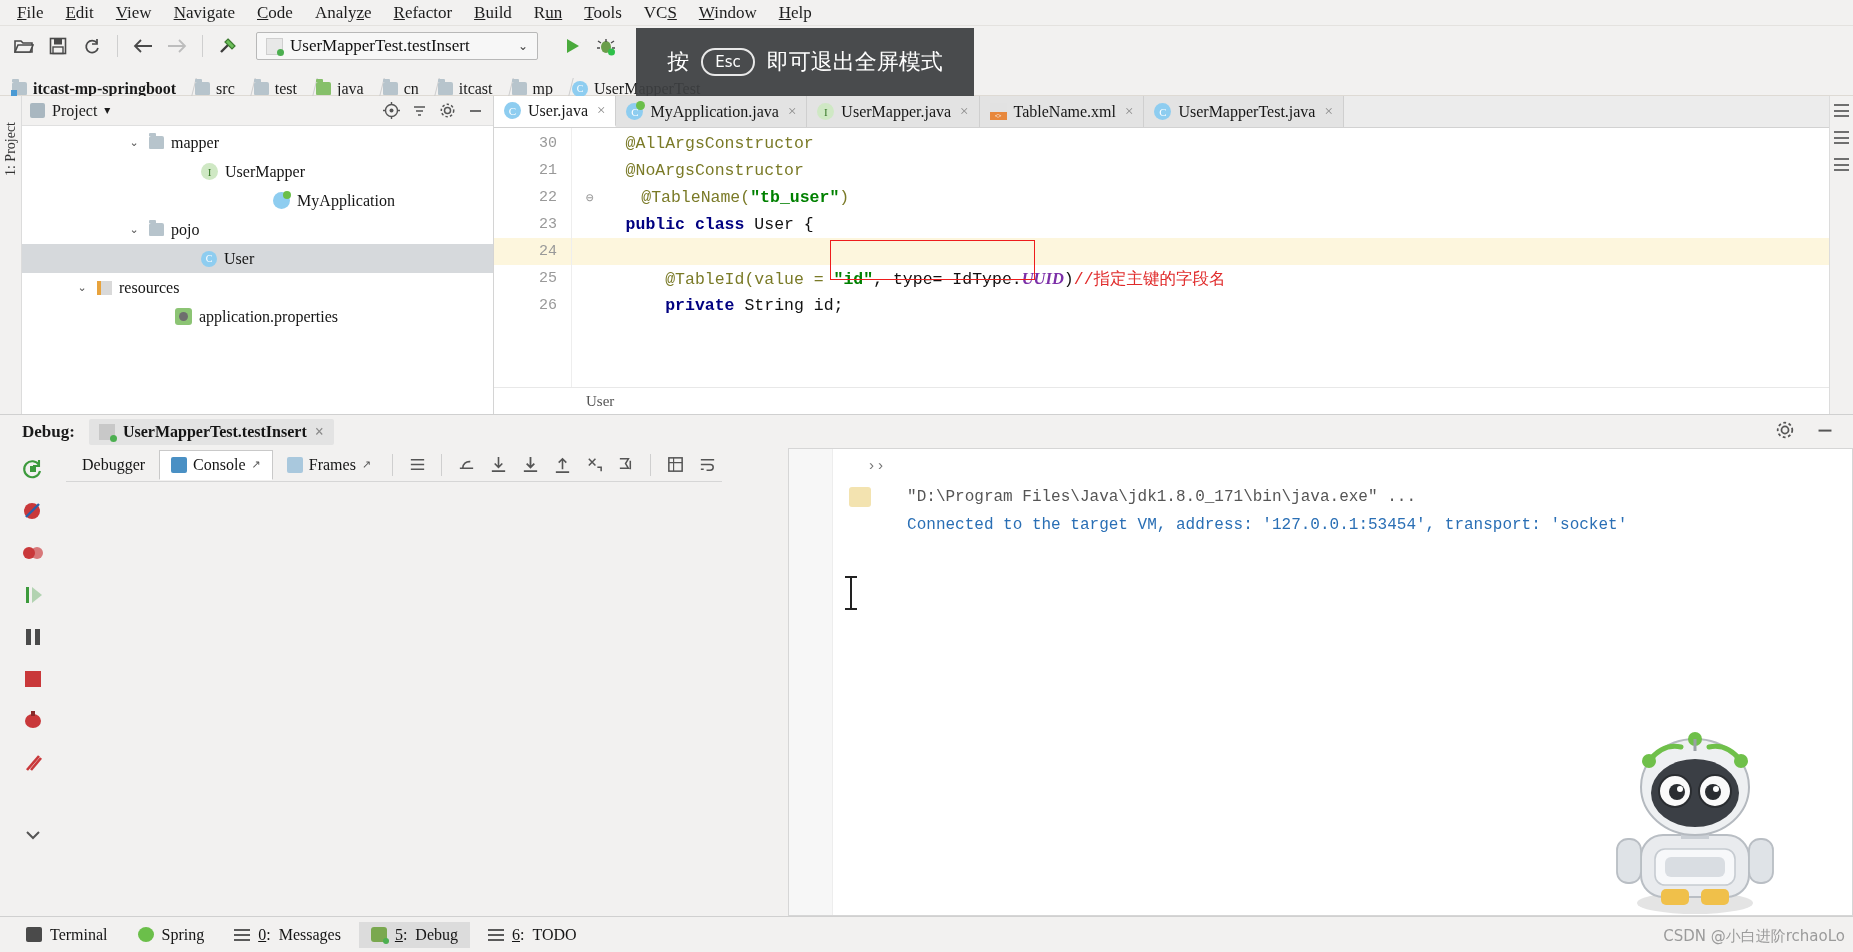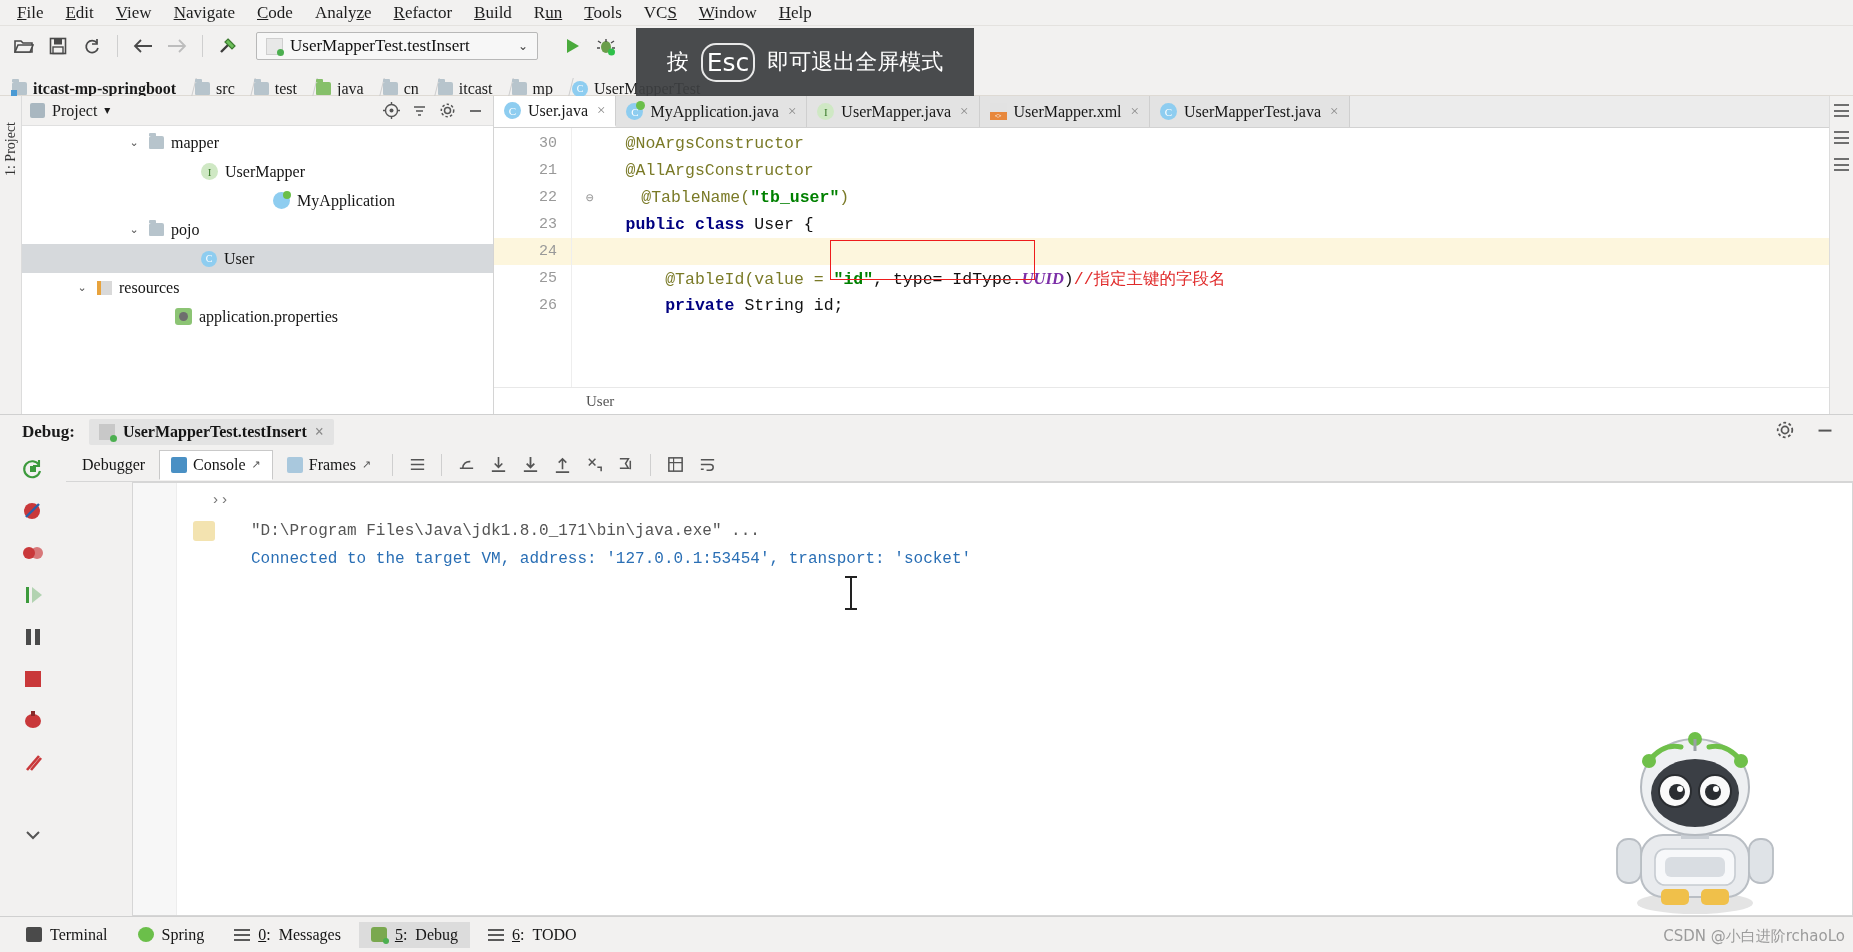--- a/index.html
+++ b/index.html
@@ -96,21 +96,21 @@
     position: absolute; left: 636px; top: 28px; width: 338px; height: 68px;
     background: rgba(60,62,65,0.93); display: flex; align-items: center;
     justify-content: center; gap: 12px; z-index: 40;
   }
   .fs-text {
     color: #fff; font-size: 22px;
     font-family: "DejaVu Sans", "Liberation Sans", sans-serif;
   }
   .fs-key {
     border: 2px solid #e8e8e8; border-radius: 15px; color:#fff;
-    padding: 3px 4px; font-size: 25px;
+    padding: 3px 12px; font-size: 15px;
     font-family: "DejaVu Sans", "Liberation Sans", sans-serif;
   }
 
   
   .main { position:absolute; left:0; top:96px; right:0; height:318px; display:flex; }
 
   
   .vstrip {
     width: 22px; background:#f2f1f0; border-right:1px solid #dcdcdc;
     display:flex; flex-direction:column; align-items:center; padding-top:26px;
@@ -217,21 +217,21 @@
   .dh-ic { width:16px;height:16px;background:#c8c8c8;position:relative;flex:0 0 auto; }
   .dh-ic::after{content:'';position:absolute;right:-2px;bottom:-2px;width:7px;height:7px;
     border-radius:50%;background:#4caf50;}
   .gear-right { margin-left:auto; display:flex; align-items:center; gap:20px; padding-right:18px; }
 
   .debug-body { flex:1; display:flex; min-height:0; }
   .dstrip { width:66px; display:flex; flex-direction:column; align-items:center;
             padding-top:8px; gap:16px; background:#f2f1f0; }
   .dstrip-ic { width:28px;height:26px;display:flex;align-items:center;justify-content:center; }
 
-  .dmain { flex:1; display:flex; flex-direction:column; min-width:0; }
+  .dmain { flex:1; display:flex; flex-direction:row; min-width:0; }
   .dtabs { height:34px; display:flex; align-items:center; gap:2px;
            border-bottom:1px solid #d6d6d6; padding-left:4px; }
   .dtab { display:flex; align-items:center; gap:6px; height:30px; padding:0 11px;
           font-family:"Liberation Serif",serif; font-size:16px; color:#151515;
           border:1px solid transparent; }
   .dtab.active { background:#fff; border:1px solid #c9c9c9; border-bottom-color:#fff; }
   .dtab .pin { font-size:11px; color:#555; }
   .dt-ic { width:16px;height:16px;background:#4a90c4;border-radius:2px;flex:0 0 auto; }
   .dt-ic.frames { background:#a9c8dd; }
   .dsep { width:1px; height:22px; background:#cfcfcf; margin:0 7px; }
@@ -498,42 +498,42 @@
             <span>MyApplication.java</span>
             <span class="x">×</span>
           </div>
           <div class="tab">
             <span class="tico i">I</span>
             <span>UserMapper.java</span>
             <span class="x">×</span>
           </div>
           <div class="tab">
             <span class="tico xml"></span>
-            <span>UserMapper.xml</span>
+            <span>TableName.xml</span>
             <span class="x">×</span>
           </div>
           <div class="tab">
             <span class="tico c">C</span>
             <span>UserMapperTest.java</span>
             <span class="x">×</span>
           </div>
         </div>
       <div class="code-area">
         <div class="gutter" id="gutter">
             <div class="gline">30</div>
             <div class="gline">21</div>
             <div class="gline">22</div>
             <div class="gline">23</div>
             <div class="gline hl">24</div>
             <div class="gline">25</div>
             <div class="gline">26</div>
           </div>
         <div class="code" id="code">
+            <div class="cline"><span class="k-ann">    @AllArgsConstructor</span></div>
             <div class="cline"><span class="k-ann">    @NoArgsConstructor</span></div>
-            <div class="cline"><span class="k-ann">    @AllArgsConstructor</span></div>
             <div class="cline"><span class="fold">⊖ </span><span class="k-ann">    @TableName(</span><span class="k-str">"tb_user"</span><span class="k-ann">)</span></div>
             <div class="cline"><span class="k-kw">    public class </span><span class="k-txt">User {</span></div>
             <div class="cline hl"></div>
             <div class="cline"><span class="k-ann">        @TableId(value = </span><span class="k-str">"id"</span><span class="k-txt">, type= IdType.</span><span class="k-uuid">UUID</span><span class="k-txt">)</span><span class="k-cmt">//指定主键的字段名</span></div>
             <div class="cline"><span class="k-kw">        private </span><span class="k-txt">String id;</span></div>
           </div>
         <div class="redbox"></div>
       </div>
       <div class="cbread">User</div>
     </div>

